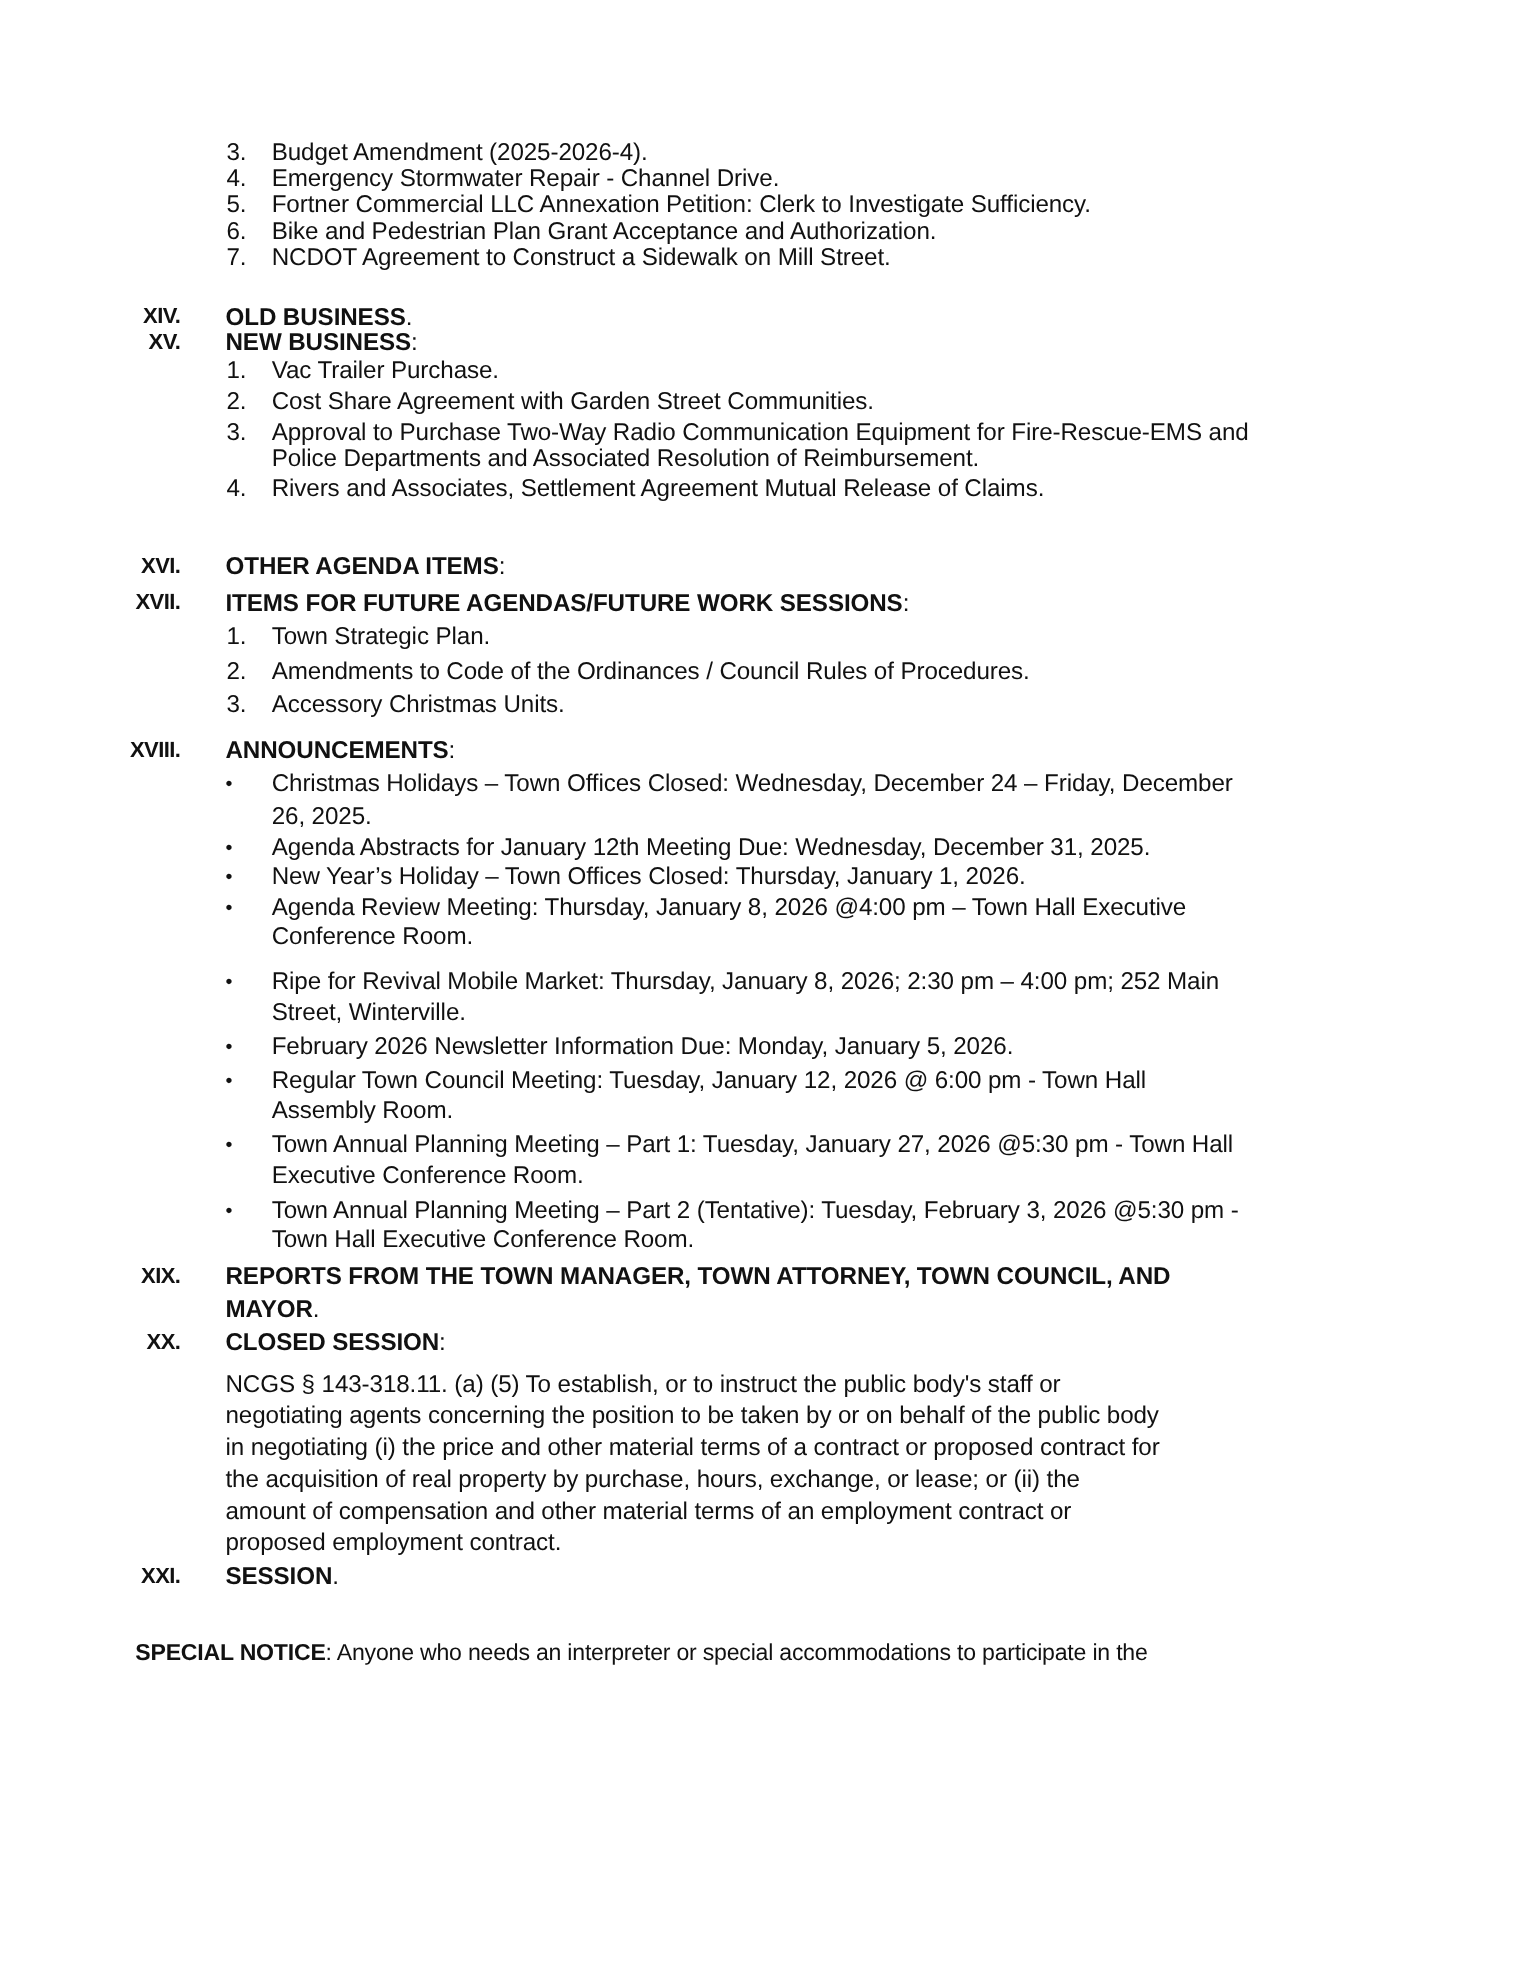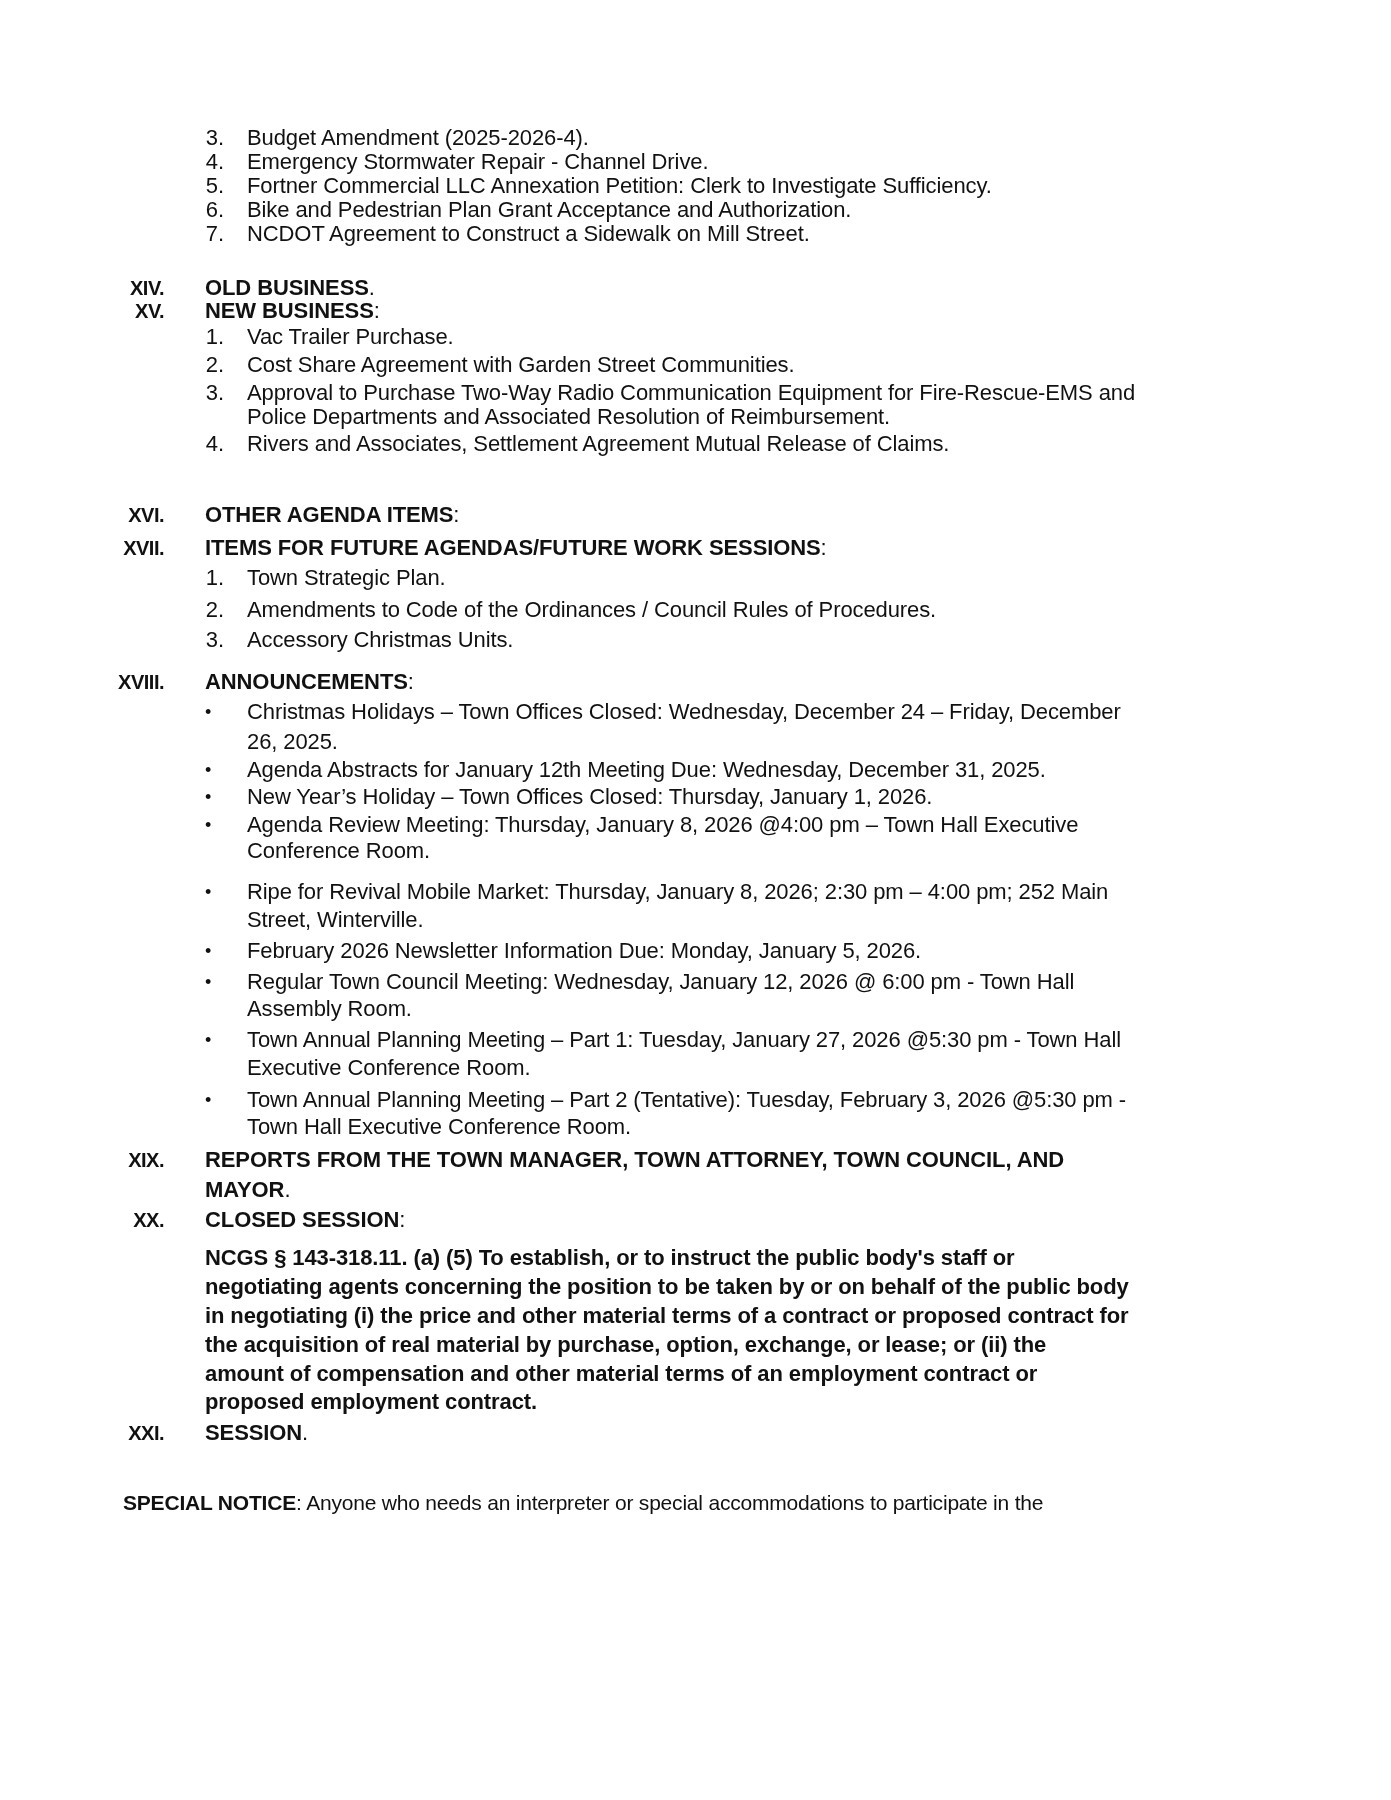--- a/index.html
+++ b/index.html
@@ -4,21 +4,21 @@
 <style>
   html, body { margin: 0; padding: 0; background: #ffffff; }
   body { width: 1391px; height: 1800px; position: relative; overflow: hidden;
          font-family: "Liberation Sans", sans-serif; color: #111111; }
   .ln { position: absolute; font-size: 22px; line-height: 24px; white-space: nowrap; letter-spacing: -0.1px; }
   .num { position: absolute; width: 40px; text-align: right; }
   .rn { position: absolute; font-weight: bold; text-align: right; width: 60px; font-size: 20px; line-height: 24px; letter-spacing: -0.5px; }
   .hd { font-weight: bold; }
   .hd .pn { font-weight: normal; }
   .bul { position: absolute; font-size: 18px; line-height: 24px; }
-  .bold { font-weight: bold; }
+  .bold { font-weight: normal; }
   .notice { position: absolute; left: 123px; font-size: 21px; line-height: 30px; width: 1160px; letter-spacing: -0.2px; }
   .notice .lbl { font-weight: bold; }
 </style>
 </head>
 <body>
 
 <div>
   <div class="ln" style="top:126px;left:0">
     <span class="num" style="left:184px">3.</span>
     <span style="position:absolute;left:247px">Budget Amendment (2025-2026-4).</span>
@@ -119,21 +119,21 @@
   <div class="ln" style="top:839px;left:247px">Conference Room.</div>
 
   <span class="bul" style="top:880px;left:205px">•</span>
   <div class="ln" style="top:880px;left:247px">Ripe for Revival Mobile Market: Thursday, January 8, 2026; 2:30 pm – 4:00 pm; 252 Main</div>
   <div class="ln" style="top:908px;left:247px">Street, Winterville.</div>
 
   <span class="bul" style="top:939px;left:205px">•</span>
   <div class="ln" style="top:939px;left:247px">February 2026 Newsletter Information Due: Monday, January 5, 2026.</div>
 
   <span class="bul" style="top:970px;left:205px">•</span>
-  <div class="ln" style="top:970px;left:247px">Regular Town Council Meeting: Wednesday, January 12, 2026 @ 6:00 pm - Town Hall</div>
+  <div class="ln" style="top:970px;left:247px">Regular Town Council Meeting: Tuesday, January 12, 2026 @ 6:00 pm - Town Hall</div>
   <div class="ln" style="top:997px;left:247px">Assembly Room.</div>
 
   <span class="bul" style="top:1028px;left:205px">•</span>
   <div class="ln" style="top:1028px;left:247px">Town Annual Planning Meeting – Part 1: Tuesday, January 27, 2026 @5:30 pm - Town Hall</div>
   <div class="ln" style="top:1056px;left:247px">Executive Conference Room.</div>
 
   <span class="bul" style="top:1088px;left:205px">•</span>
   <div class="ln" style="top:1088px;left:247px">Town Annual Planning Meeting – Part 2 (Tentative): Tuesday, February 3, 2026 @5:30 pm -</div>
   <div class="ln" style="top:1115px;left:247px">Town Hall Executive Conference Room.</div>
 </div>
@@ -147,21 +147,21 @@
 </div>
 
 <div>
   <span class="rn" style="top:1208px;left:104px">XX.</span>
   <div class="ln hd" style="top:1208px;left:205px">
     <span>CLOSED SESSION</span><span class="pn">:</span>
   </div>
   <div class="ln bold" style="top:1246px;left:205px">NCGS § 143-318.11. (a) (5) To establish, or to instruct the public body's staff or</div>
   <div class="ln bold" style="top:1275px;left:205px">negotiating agents concerning the position to be taken by or on behalf of the public body</div>
   <div class="ln bold" style="top:1304px;left:205px">in negotiating (i) the price and other material terms of a contract or proposed contract for</div>
-  <div class="ln bold" style="top:1333px;left:205px">the acquisition of real material by purchase, option, exchange, or lease; or (ii) the</div>
+  <div class="ln bold" style="top:1333px;left:205px">the acquisition of real property by purchase, hours, exchange, or lease; or (ii) the</div>
   <div class="ln bold" style="top:1362px;left:205px">amount of compensation and other material terms of an employment contract or</div>
   <div class="ln bold" style="top:1390px;left:205px">proposed employment contract.</div>
 </div>
 
 <div>
   <span class="rn" style="top:1421px;left:104px">XXI.</span>
   <div class="ln hd" style="top:1421px;left:205px">
     <span>SESSION</span><span class="pn">.</span>
   </div>
 </div>

